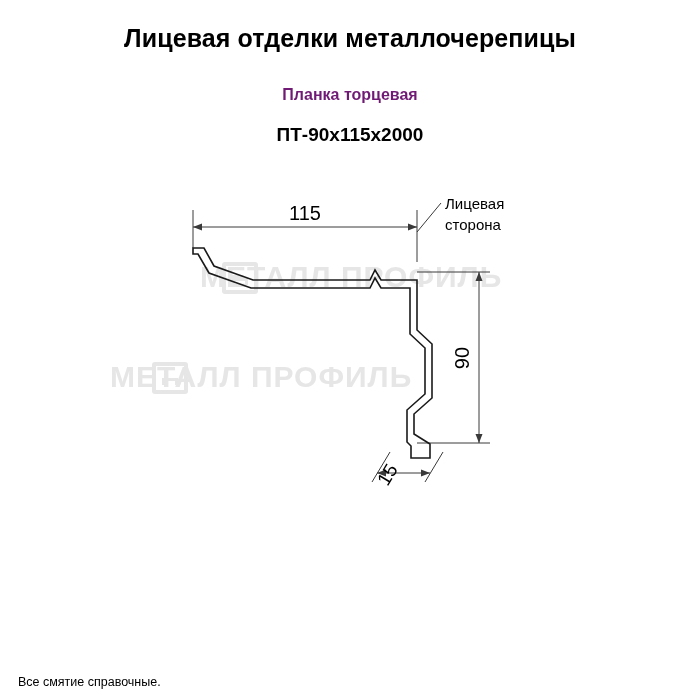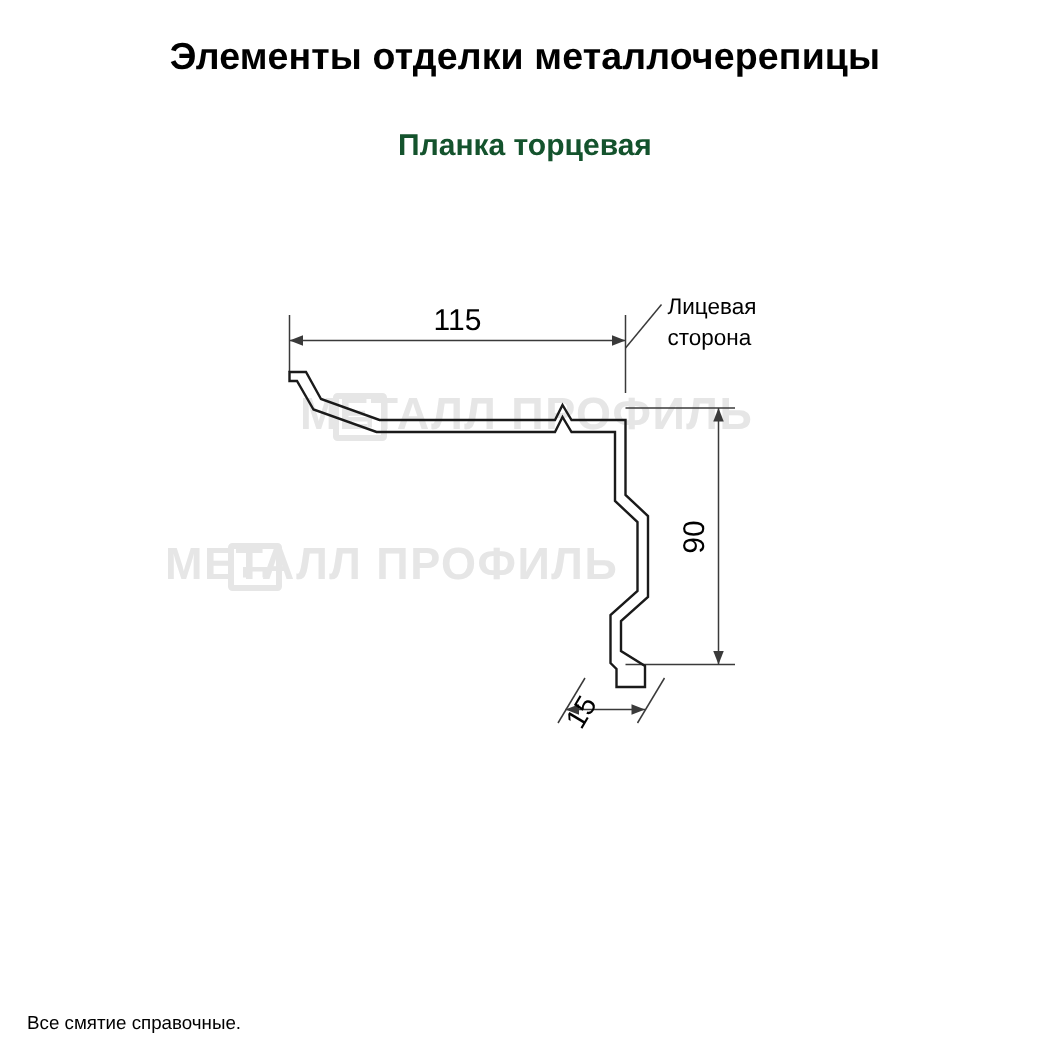--- a/index.html
+++ b/index.html
@@ -31,23 +31,23 @@
     font-weight: bold;
     letter-spacing: 0.1px;
     color: #000000;
   }
   .subtitle {
     position: absolute;
     top: 86px;
     left: 0;
     width: 700px;
     text-align: center;
-    font-size: 20px;
-    font-weight: bold;
-    color: #14532d;
+    font-size: 16px;
+    font-weight: bold;
+    color: #701a75;
   }
   .model {
     position: absolute;
     top: 124px;
     left: 0;
     width: 700px;
     text-align: center;
     font-size: 19px;
     font-weight: bold;
     color: #000000;
@@ -128,22 +128,23 @@
   svg text {
     font-family: "Liberation Sans", sans-serif;
     fill: #000000;
   }
 </style>
 </head>
 <body>
 
 <div class="page">
 
-  <div class="title">Элементы отделки металлочерепицы</div>
+  <div class="title">Лицевая отделки металлочерепицы</div>
   <div class="subtitle">Планка торцевая</div>
+  <div class="model">ПТ-90х115х2000</div>
 
   <div class="watermarks">
     <div class="wm wm-1">МЕТАЛЛ ПРОФИЛЬ</div>
     <div class="wm-badge wm-badge-1"></div>
     <div class="wm wm-2">МЕТАЛЛ ПРОФИЛЬ</div>
     <div class="wm-badge wm-badge-2"></div>
   </div>
 
   <svg class="drawing" viewBox="0 0 700 360">
 

